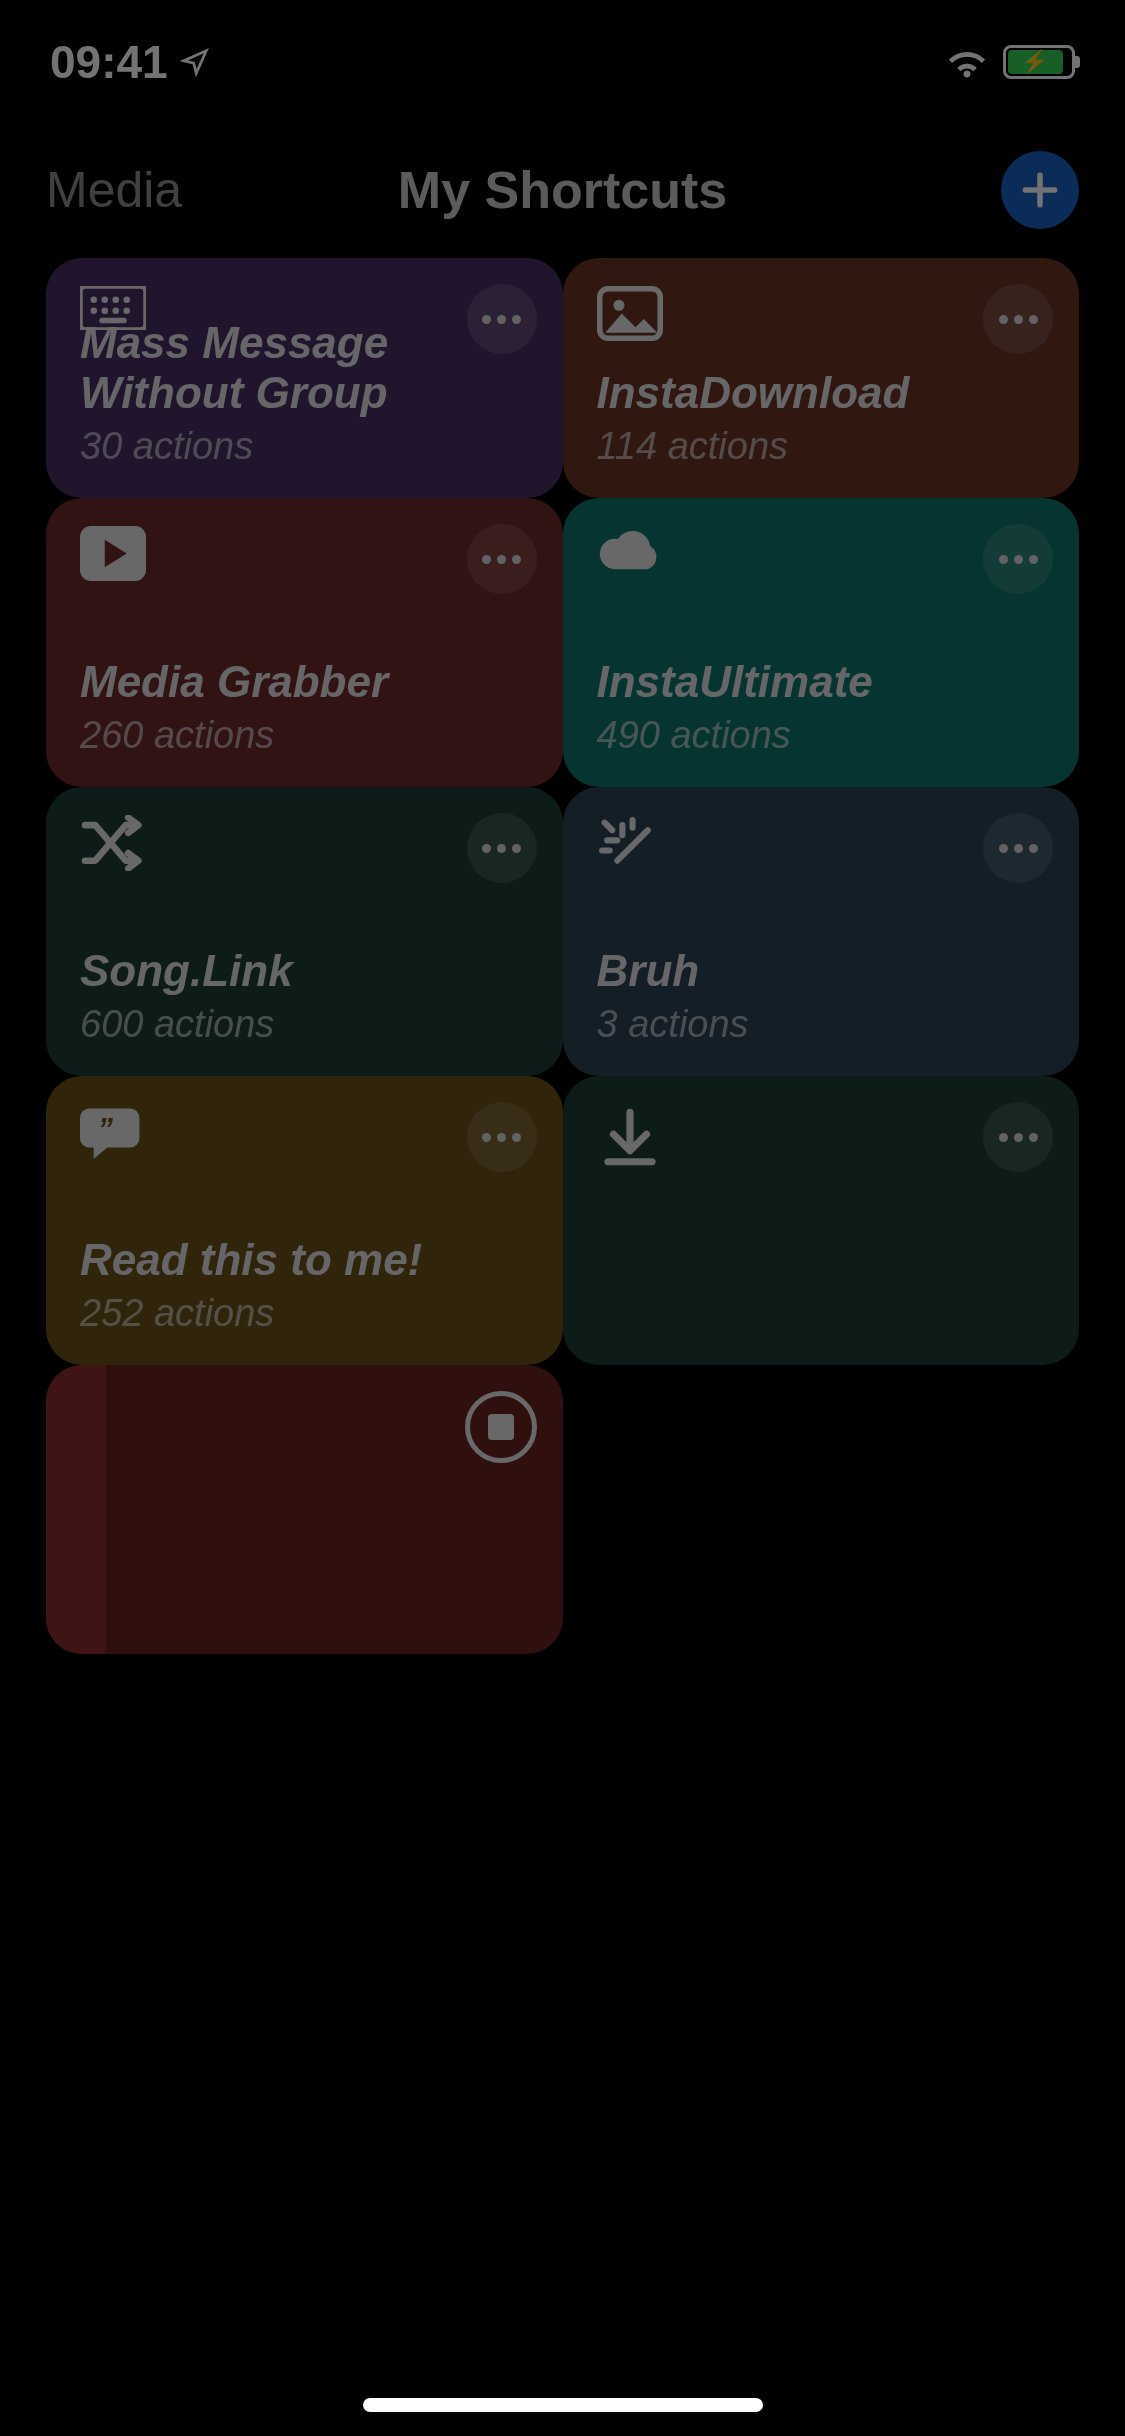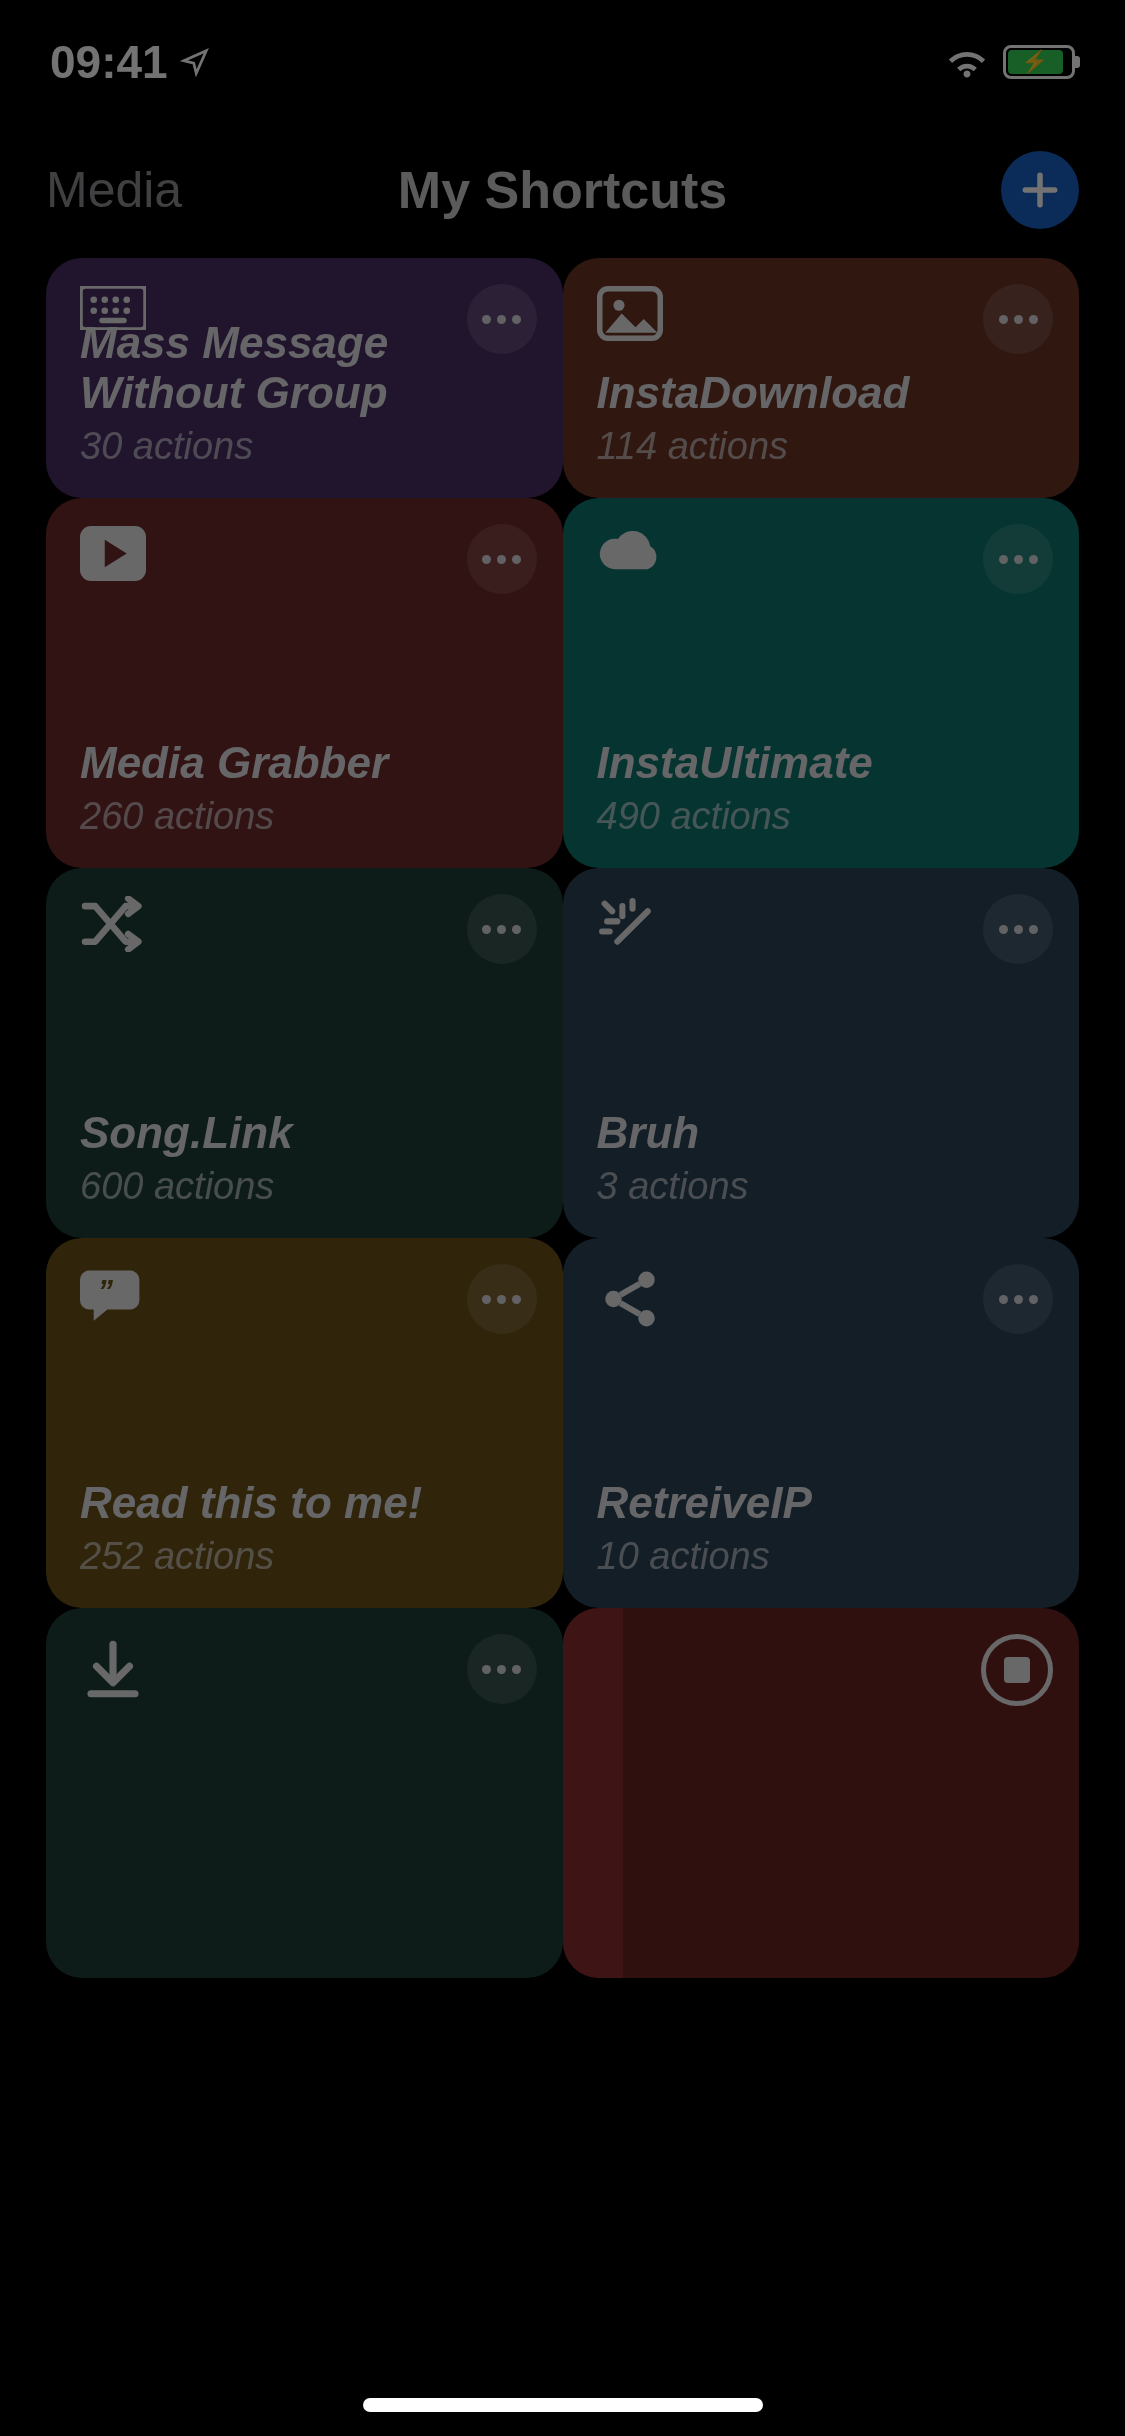--- a/index.html
+++ b/index.html
@@ -19,21 +19,21 @@
 
   
   .nav { position: absolute; top: 130px; left: 0; right: 0; height: 120px; display: flex; align-items: center; justify-content: space-between; padding: 0 46px; }
   .nav-left { color: #8e8e93; font-size: 50px; }
   .nav-title { color: #c9c9cd; font-size: 52px; font-weight: 600; position:absolute; left:50%; transform:translateX(-50%);}
   .nav-add { width: 78px; height: 78px; border-radius: 50%; background: #1a62c6; display:flex; align-items:center; justify-content:center;}
   .nav-add svg { width: 44px; height: 44px; }
 
   
   .grid { position:absolute; top:258px; left:46px; right:46px; bottom:0; display:grid; grid-template-columns: 1fr 1fr; align-content:start;font-style:italic; }
-  .card { border-radius: 36px; padding: 30px 34px; position: relative; height: 370px; display:flex; flex-direction:column; justify-content:flex-end; }
+  .card { border-radius: 36px; padding: 30px 34px; position: relative; height: 289px; display:flex; flex-direction:column; justify-content:flex-end; }
   .card.first-row { height:240px; justify-content:flex-end; }
   .card-icon { position:absolute; top:28px; left:34px; width:66px; height:54px; color:#e7e7e9; }
   .card-more { position:absolute; top:26px; right:26px; width:70px; height:70px; border-radius:50%; background:rgba(255,255,255,0.12); display:flex; align-items:center; justify-content:center; gap:6px;}
   .card-more span { width:9px; height:9px; border-radius:50%; background:#d9d9de;}
   .card-title { color:#e3e3e6; font-size:44px; font-weight:600; line-height:1.15; margin-bottom:6px;}
   .card-sub { color: rgba(230,230,235,0.65); font-size:38px; }
 
   .c-purple { background:#4a2f66; }
   .c-orange { background:#6a3527; }
   .c-red    { background:#702a2a; }
@@ -195,36 +195,20 @@
             <text x="7" y="14" font-size="12" fill="#6b5218" font-weight="bold">”</text>
           </svg></div>
         <div class="card-more">
           <span></span>
           <span></span>
           <span></span>
         </div>
         <div class="card-title">Read this to me!</div>
         <div class="card-sub">252 actions</div>
       </div>
-      <div class="card c-blue2">
-        <div class="card-icon"><svg viewBox="0 0 24 24" fill="#e7e7e9">
-            <circle cx="6" cy="12" r="3"></circle>
-            <circle cx="18" cy="5" r="3"></circle>
-            <circle cx="18" cy="19" r="3"></circle>
-            <line x1="8.5" y1="10.5" x2="15.5" y2="6.5" stroke="#e7e7e9" stroke-width="2.2"></line>
-            <line x1="8.5" y1="13.5" x2="15.5" y2="17.5" stroke="#e7e7e9" stroke-width="2.2"></line>
-          </svg></div>
-        <div class="card-more">
-          <span></span>
-          <span></span>
-          <span></span>
-        </div>
-        <div class="card-title">RetreiveIP</div>
-        <div class="card-sub">10 actions</div>
-      </div>
       <div class="card c-teal2">
         <div class="card-icon"><svg viewBox="0 0 24 24" fill="none" stroke="#e7e7e9" stroke-width="2.6" stroke-linecap="round" stroke-linejoin="round">
             <path d="M12 3v12"></path>
             <path d="M6 11l6 6 6-6"></path>
             <path d="M4 21h16"></path>
           </svg></div>
         <div class="card-more">
           <span></span>
           <span></span>
           <span></span>

